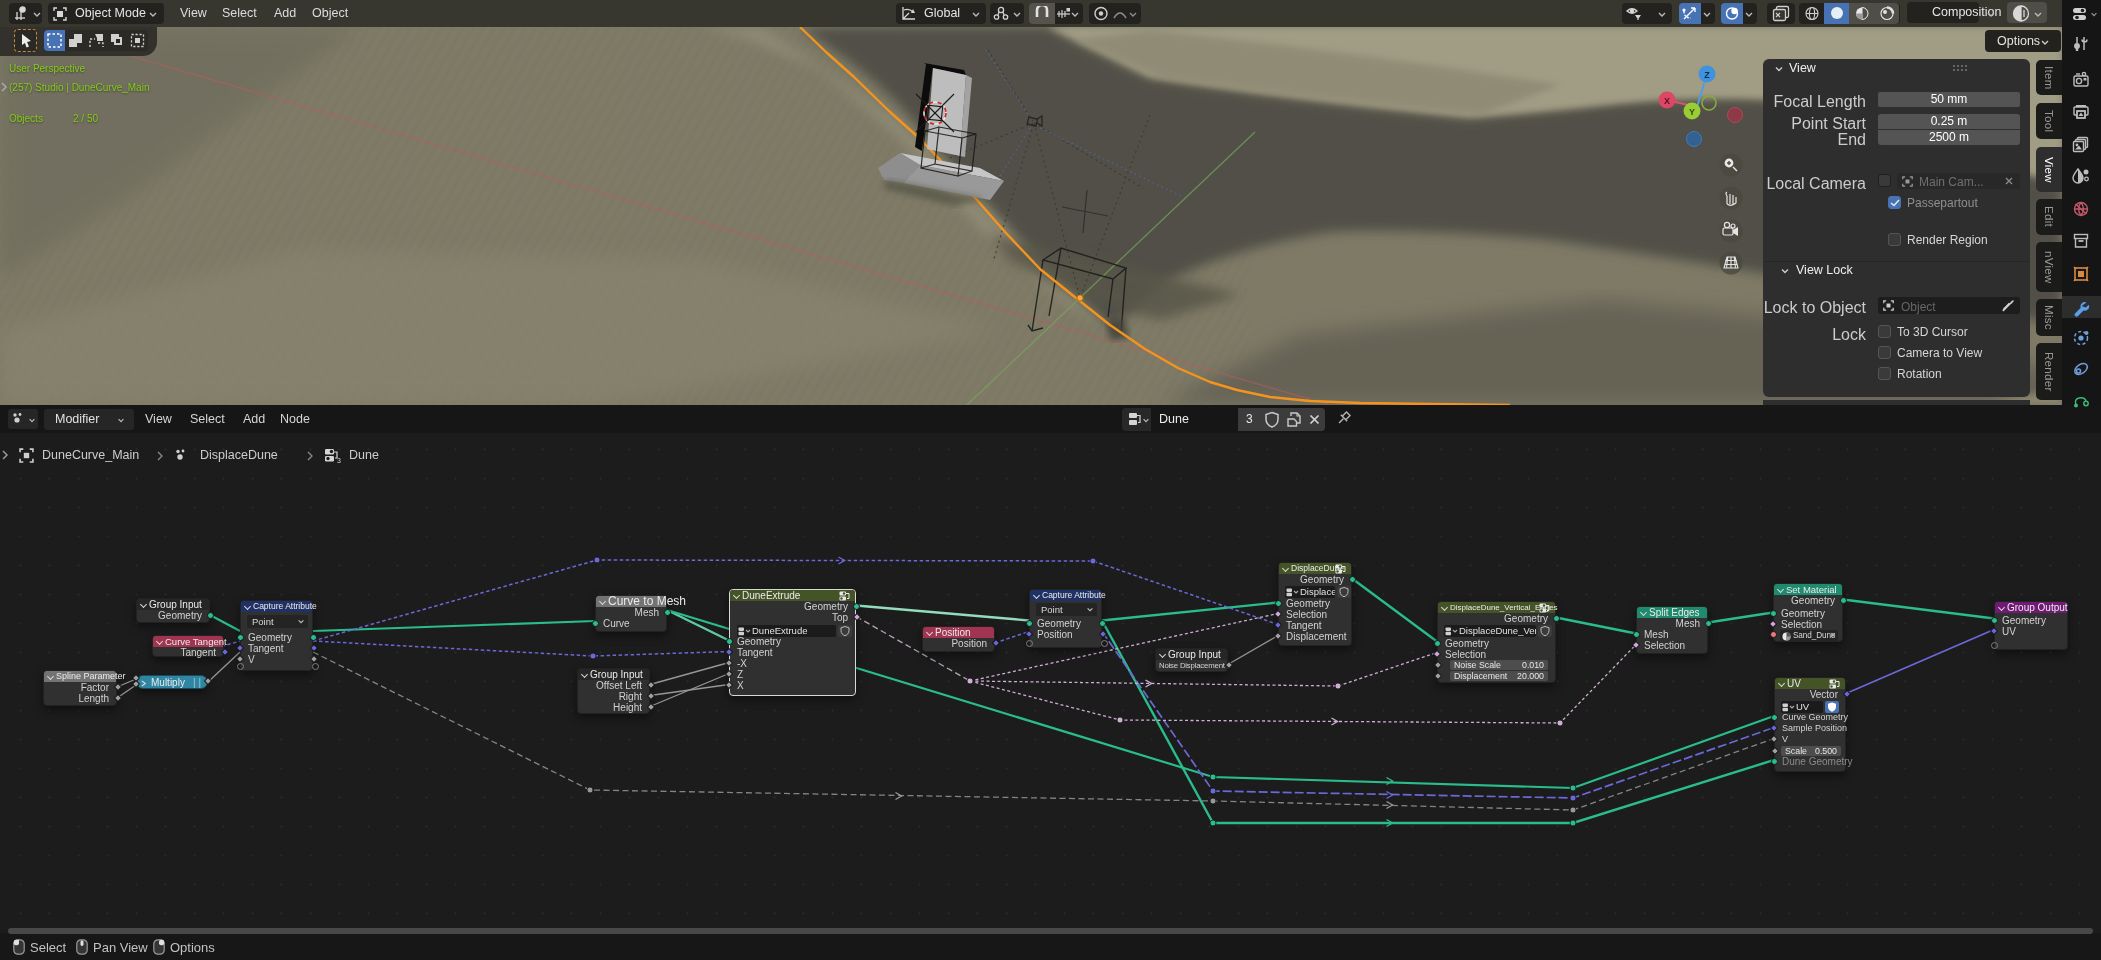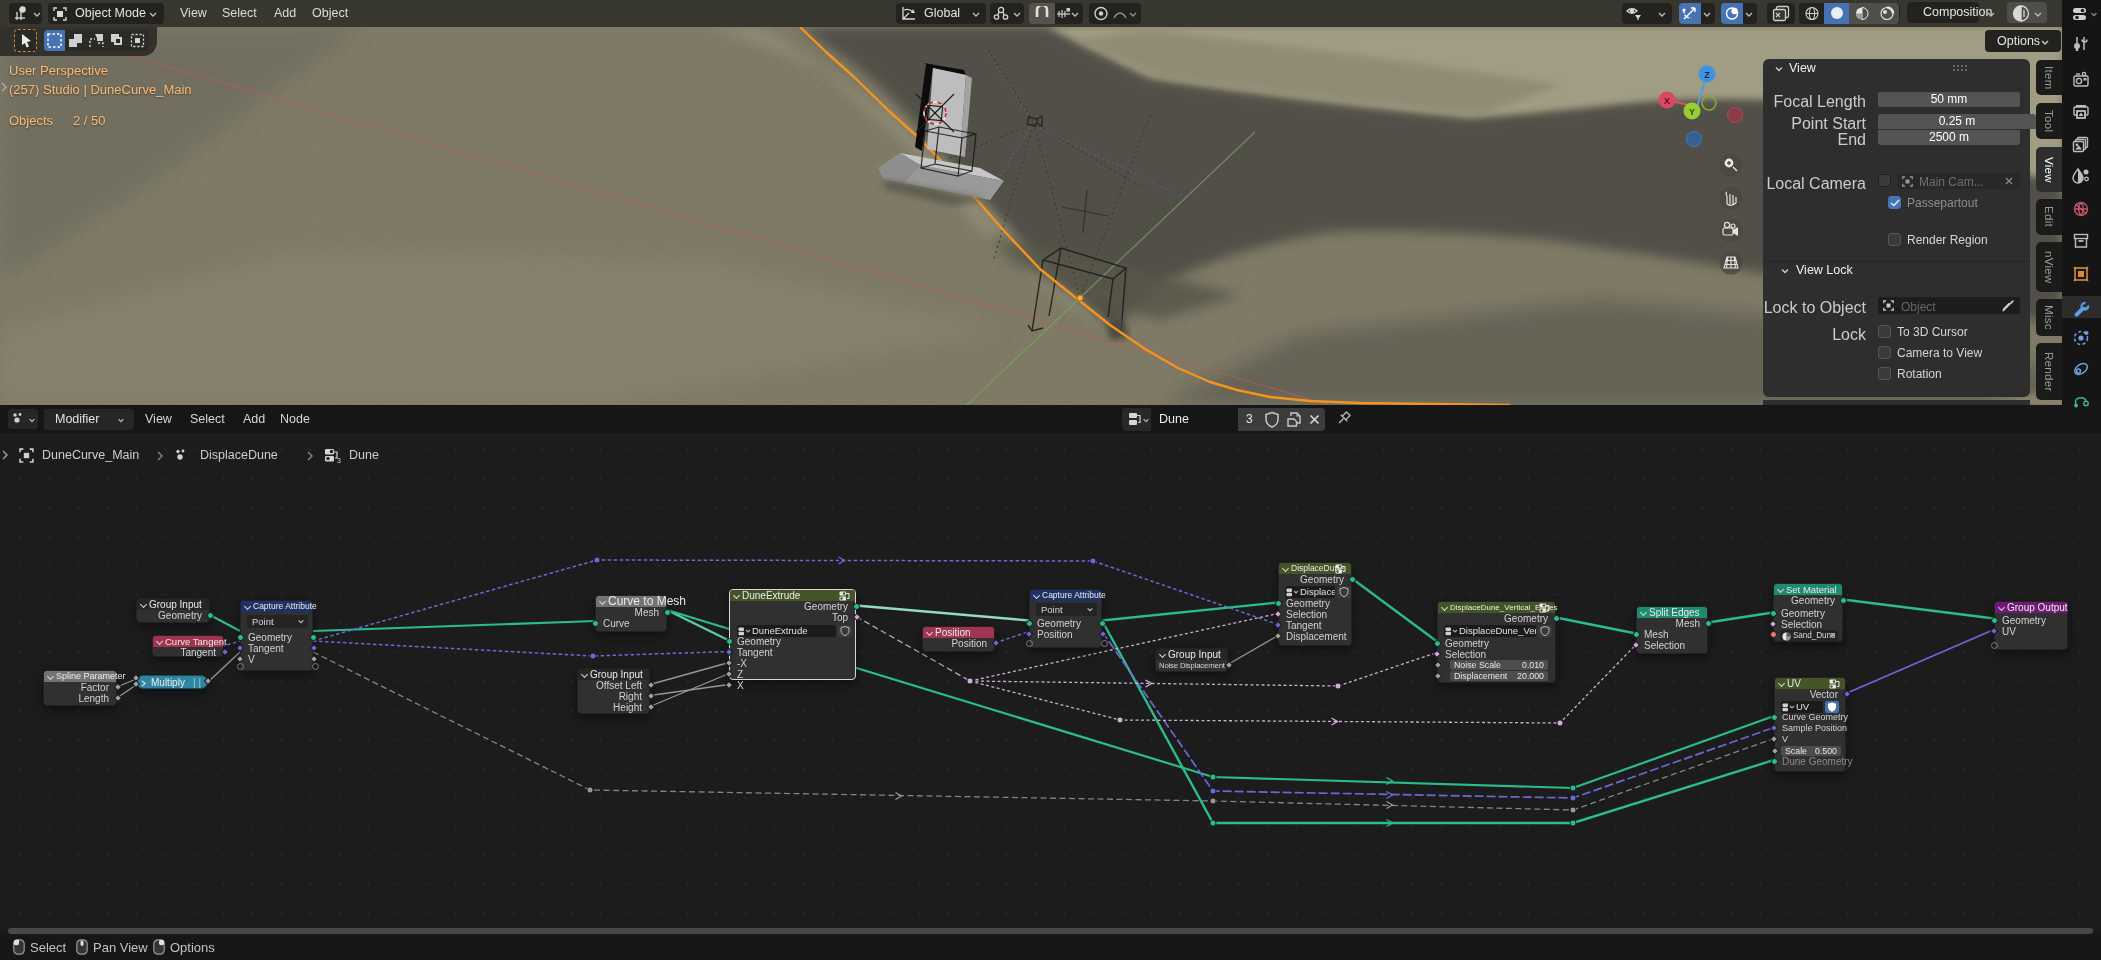--- a/index.html
+++ b/index.html
@@ -2,21 +2,21 @@
 <html><head><meta charset="utf-8"><style>
 *{margin:0;padding:0;box-sizing:border-box}
 html,body{width:2101px;height:960px;overflow:hidden;background:#1c1c1c;font-family:"Liberation Sans",sans-serif}
 .st{position:absolute;white-space:nowrap}
 #stage{position:relative;width:2101px;height:960px}
 #vphdr{position:absolute;left:0;top:0;width:2062px;height:27px;background:#38372f;z-index:30}
 .hbtn{position:absolute;background:#23221e;border-radius:4px;color:#e4e4e4;font-size:12.5px;line-height:21px;top:3px;height:21px;z-index:31;white-space:nowrap}
 .menu{position:absolute;top:0;height:27px;line-height:27px;color:#dcdcdc;font-size:12.5px;z-index:31}
 #toolband{position:absolute;left:0;top:27px;width:157px;height:29px;background:#33312b;border-radius:0 0 14px 0;z-index:25}
 #opts{position:absolute;left:1985px;top:30px;width:76px;height:22px;background:#23221e;border-radius:4px;color:#e4e4e4;font-size:12.5px;line-height:22px;text-align:left;padding-left:12px;z-index:26}
-.vtxt{position:absolute;color:#fdba74;font-size:13px;z-index:24;text-shadow:0 1px 2px rgba(0,0,0,.45)}
+.vtxt{position:absolute;color:#84cc16;font-size:10px;z-index:24;text-shadow:0 1px 2px rgba(0,0,0,.45)}
 
 #panel{position:absolute;left:1763px;top:59px;width:267px;height:338px;background:#2e2e2e;border-radius:6px;z-index:40;font-size:12px;color:#c8c8c8}
 #panel2{position:absolute;left:1763px;top:400px;width:267px;height:5px;background:#2e2e2e;z-index:40}
 .plab{position:absolute;text-align:right;color:#cccccc}
 .pfield{position:absolute;background:#545454;color:#fff;text-align:center;font-size:12px}
 .pdark{position:absolute;background:#222;border-radius:3px;color:#777}
 .cbx{position:absolute;width:13px;height:13px;background:#3a3a3a;border:1px solid #1f1f1f;border-radius:3px}
 .cbx.on{background:#4772b3;border-color:#4772b3}
 
 .tab{position:absolute;left:2036px;width:26px;background:#1b1b1a;color:#999;border-radius:5px 0 0 5px;writing-mode:vertical-rl;text-align:center;font-size:11.5px;z-index:41;letter-spacing:.3px}
@@ -327,21 +327,21 @@
       <path d="M2,7.5 A6,6 0 0 0 8,13.5 L8,7.5z" fill="#9a9a9a"></path>
     </svg>
     <svg class="st" style="left:1879px;top:6px;z-index:33" width="16" height="15" viewBox="0 0 16 15">
       <circle cx="8" cy="7.5" r="6" fill="none" stroke="#e0e0e0" stroke-width="1.2"></circle>
       <path d="M8,1.5 A6,6 0 0 1 14,7.5" stroke="#e0e0e0" stroke-width="2.5" fill="none"></path>
       <circle cx="6" cy="6" r="2" fill="#e0e0e0"></circle>
     </svg>
     <svg class="st" style="left:1888px;top:10px;z-index:31" width="10.0" height="8.0" viewBox="0 0 10 8">
       <polyline points="2,3 5,6 8,3" fill="none" stroke="#bbbbbb" stroke-width="1.4"></polyline>
     </svg>
-    <div class="hbtn" style="left:1907px;width:72px;padding-left:16px;top:2px">Composition</div>
+    <div class="hbtn" style="left:1907px;width:72px;padding-left:25px;top:2px">Composition</div>
     <svg class="st" style="left:1986px;top:10px;z-index:31" width="10.0" height="8.0" viewBox="0 0 10 8">
       <polyline points="2,3 5,6 8,3" fill="none" stroke="#bbbbbb" stroke-width="1.4"></polyline>
     </svg>
     <div class="hbtn" style="left:2007px;width:40px;top:2px;background:#4f4e48"></div>
     <svg class="st" style="left:2012px;top:5px;z-index:31" width="18" height="17" viewBox="0 0 18 17">
       <g stroke="#d8d8d8" stroke-width="1.3" fill="none">
         <path d="M9,1 A7,7 0 0 0 9,16 z" fill="#d8d8d8"></path>
         <path d="M9,1 A7,7 0 0 1 9,16"></path>
         <line x1="12" y1="5" x2="12" y2="12"></line>
       </g>
@@ -401,21 +401,21 @@
         <circle cx="14" cy="2" r="1"></circle>
         <circle cx="2" cy="6" r="1"></circle>
         <circle cx="6" cy="6" r="1"></circle>
         <circle cx="10" cy="6" r="1"></circle>
         <circle cx="14" cy="6" r="1"></circle>
       </g>
     </svg>
     <div class="plab st" style="left:1700px;top:93px;width:166px;z-index:45">Focal Length</div>
     <div class="pfield st" style="left:1878px;top:92px;width:142px;height:15px;line-height:15px;border-radius:2px;z-index:45">50 mm</div>
     <div class="plab st" style="left:1700px;top:115px;width:166px;z-index:45">Point Start</div>
-    <div class="pfield st" style="left:1878px;top:114px;width:158px;height:15px;line-height:15px;border-radius:3px 3px 0 0;z-index:45">0.25 m</div>
+    <div class="pfield st" style="left:1878px;top:114px;width:142px;height:15px;line-height:15px;border-radius:3px 3px 0 0;z-index:45">0.25 m</div>
     <div class="plab st" style="left:1700px;top:131px;width:166px;z-index:45">End</div>
     <div class="pfield st" style="left:1878px;top:130px;width:142px;height:15px;line-height:15px;border-radius:0 0 3px 3px;z-index:45">2500 m</div>
     <div class="plab st" style="left:1700px;top:175px;width:166px;z-index:45">Local Camera</div>
     <div class="cbx st" style="left:1878px;top:174px;z-index:45"></div>
     <div class="pdark st" style="left:1897px;top:173px;width:123px;height:16px;line-height:16px;z-index:45;background:#282828"><span style="margin-left:22px;font-size:12px;color:#6f6f6f">Main Cam...</span></div>
     <svg class="st" style="left:1902px;top:176px;z-index:46" width="11" height="11" viewBox="0 0 14 14">
       <g stroke="#9a9a9a" stroke-width="1.6" fill="none">
         <path d="M1,4 V1 H4 M10,1 H13 V4 M13,10 V13 H10 M4,13 H1 V10"></path>
         <rect x="4.5" y="4.5" width="5" height="5" fill="#9a9a9a" stroke="none"></rect>
       </g>
@@ -736,21 +736,21 @@
       <div class="r"><span class="s si sd cv" style="top:1.5px;"></span>Tangent<span class="s so sd cv" style="top:1.5px;"></span></div>
       <div class="r"><span class="s si sd cy" style="top:1.5px;"></span>V<span class="s so sd cy" style="top:1.5px;"></span></div>
       <span class="s sh" style="position:absolute;left:-4.5px;top:62px"></span>
       <span class="s sh" style="position:absolute;left:70.5px;top:62px"></span>
     </div>
     <div class="node" style="left:595px;top:595px;width:72px;height:37px">
       <div class="nh" style="background:#737373;font-size:12px">Curve to Mesh</div>
       <div class="r ro">Mesh<span class="s so cg" style="top:1.5px;"></span></div>
       <div class="r"><span class="s si cg" style="top:1.5px;"></span>Curve</div>
     </div>
-    <div class="node sel" style="left:729px;top:589px;width:127px;height:91px">
+    <div class="node sel" style="left:729px;top:589px;width:127px;height:107px">
       <div class="nh" style="background:#445426;font-size:10px">DuneExtrude<svg style="position:absolute;right:3px;top:1px" width="13" height="10" viewBox="0 0 13 10">
           <g fill="#e8e8e8">
             <rect x="0.5" y="0.5" width="6.5" height="4" rx="1"></rect>
             <rect x="0.5" y="5.5" width="6.5" height="4" rx="1"></rect>
             <circle cx="5" cy="2.5" r="1.2" fill="#445426"></circle>
             <circle cx="2.5" cy="7.5" r="1.2" fill="#445426"></circle>
             <path d="M7,2.5 h3 v5 h-2" fill="none" stroke="#e8e8e8" stroke-width="1"></path>
           </g>
         </svg></div>
       <div class="r ro">Geometry<span class="s so cg" style="top:1.5px;"></span></div>

